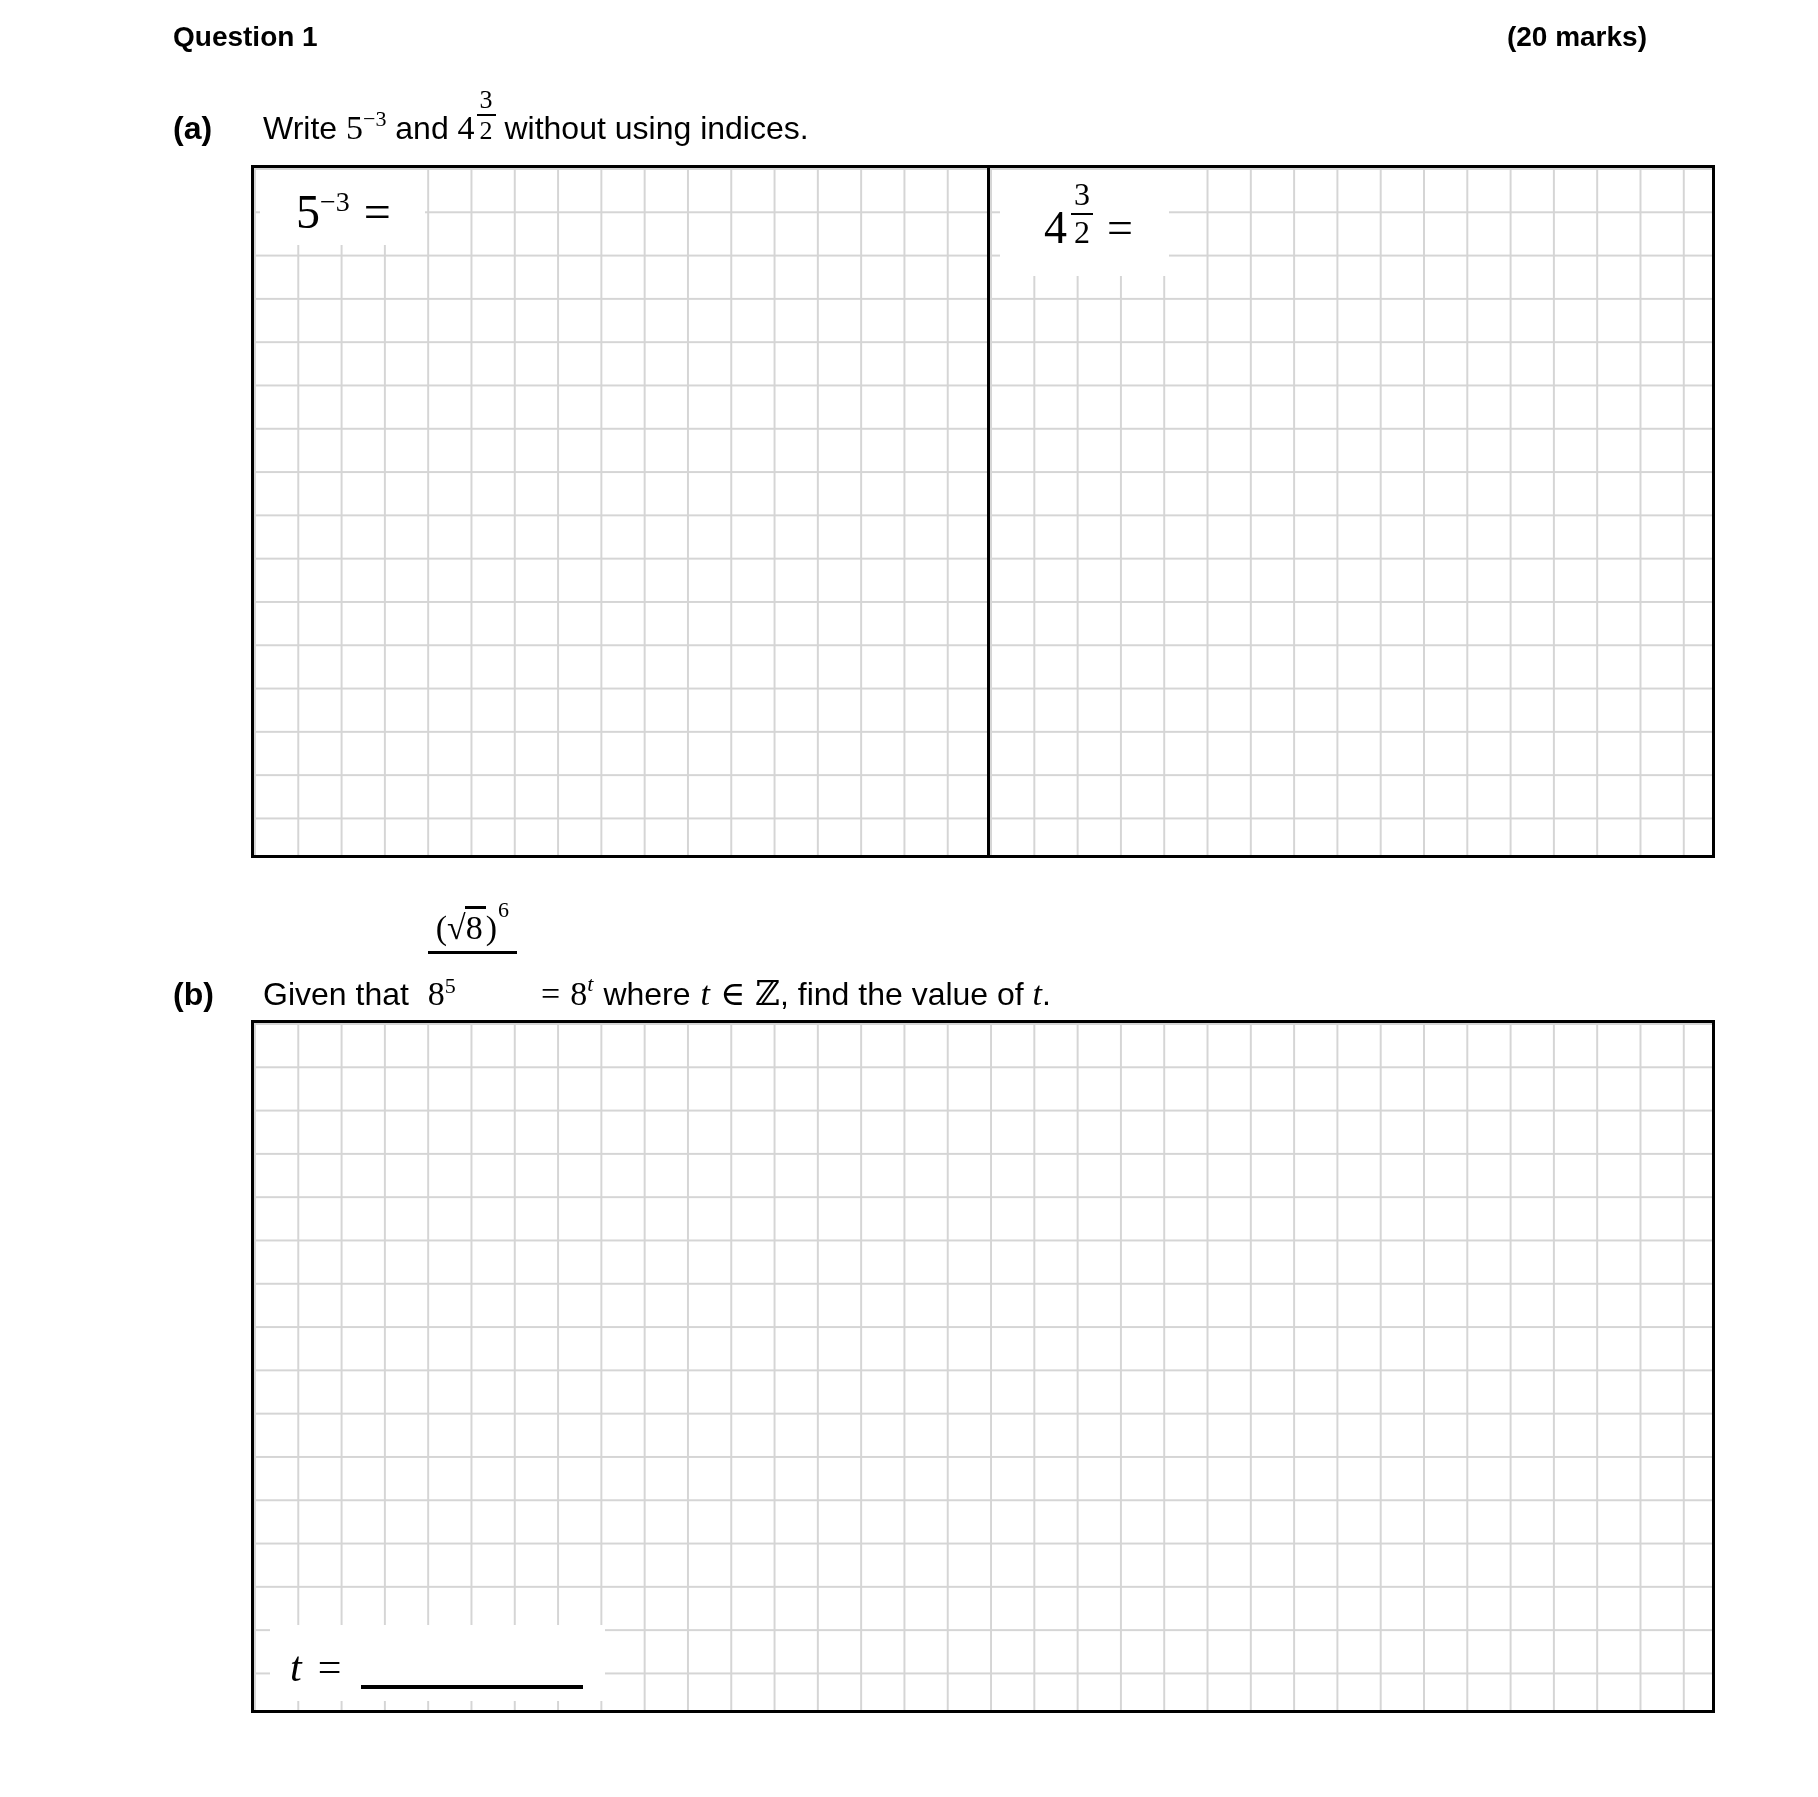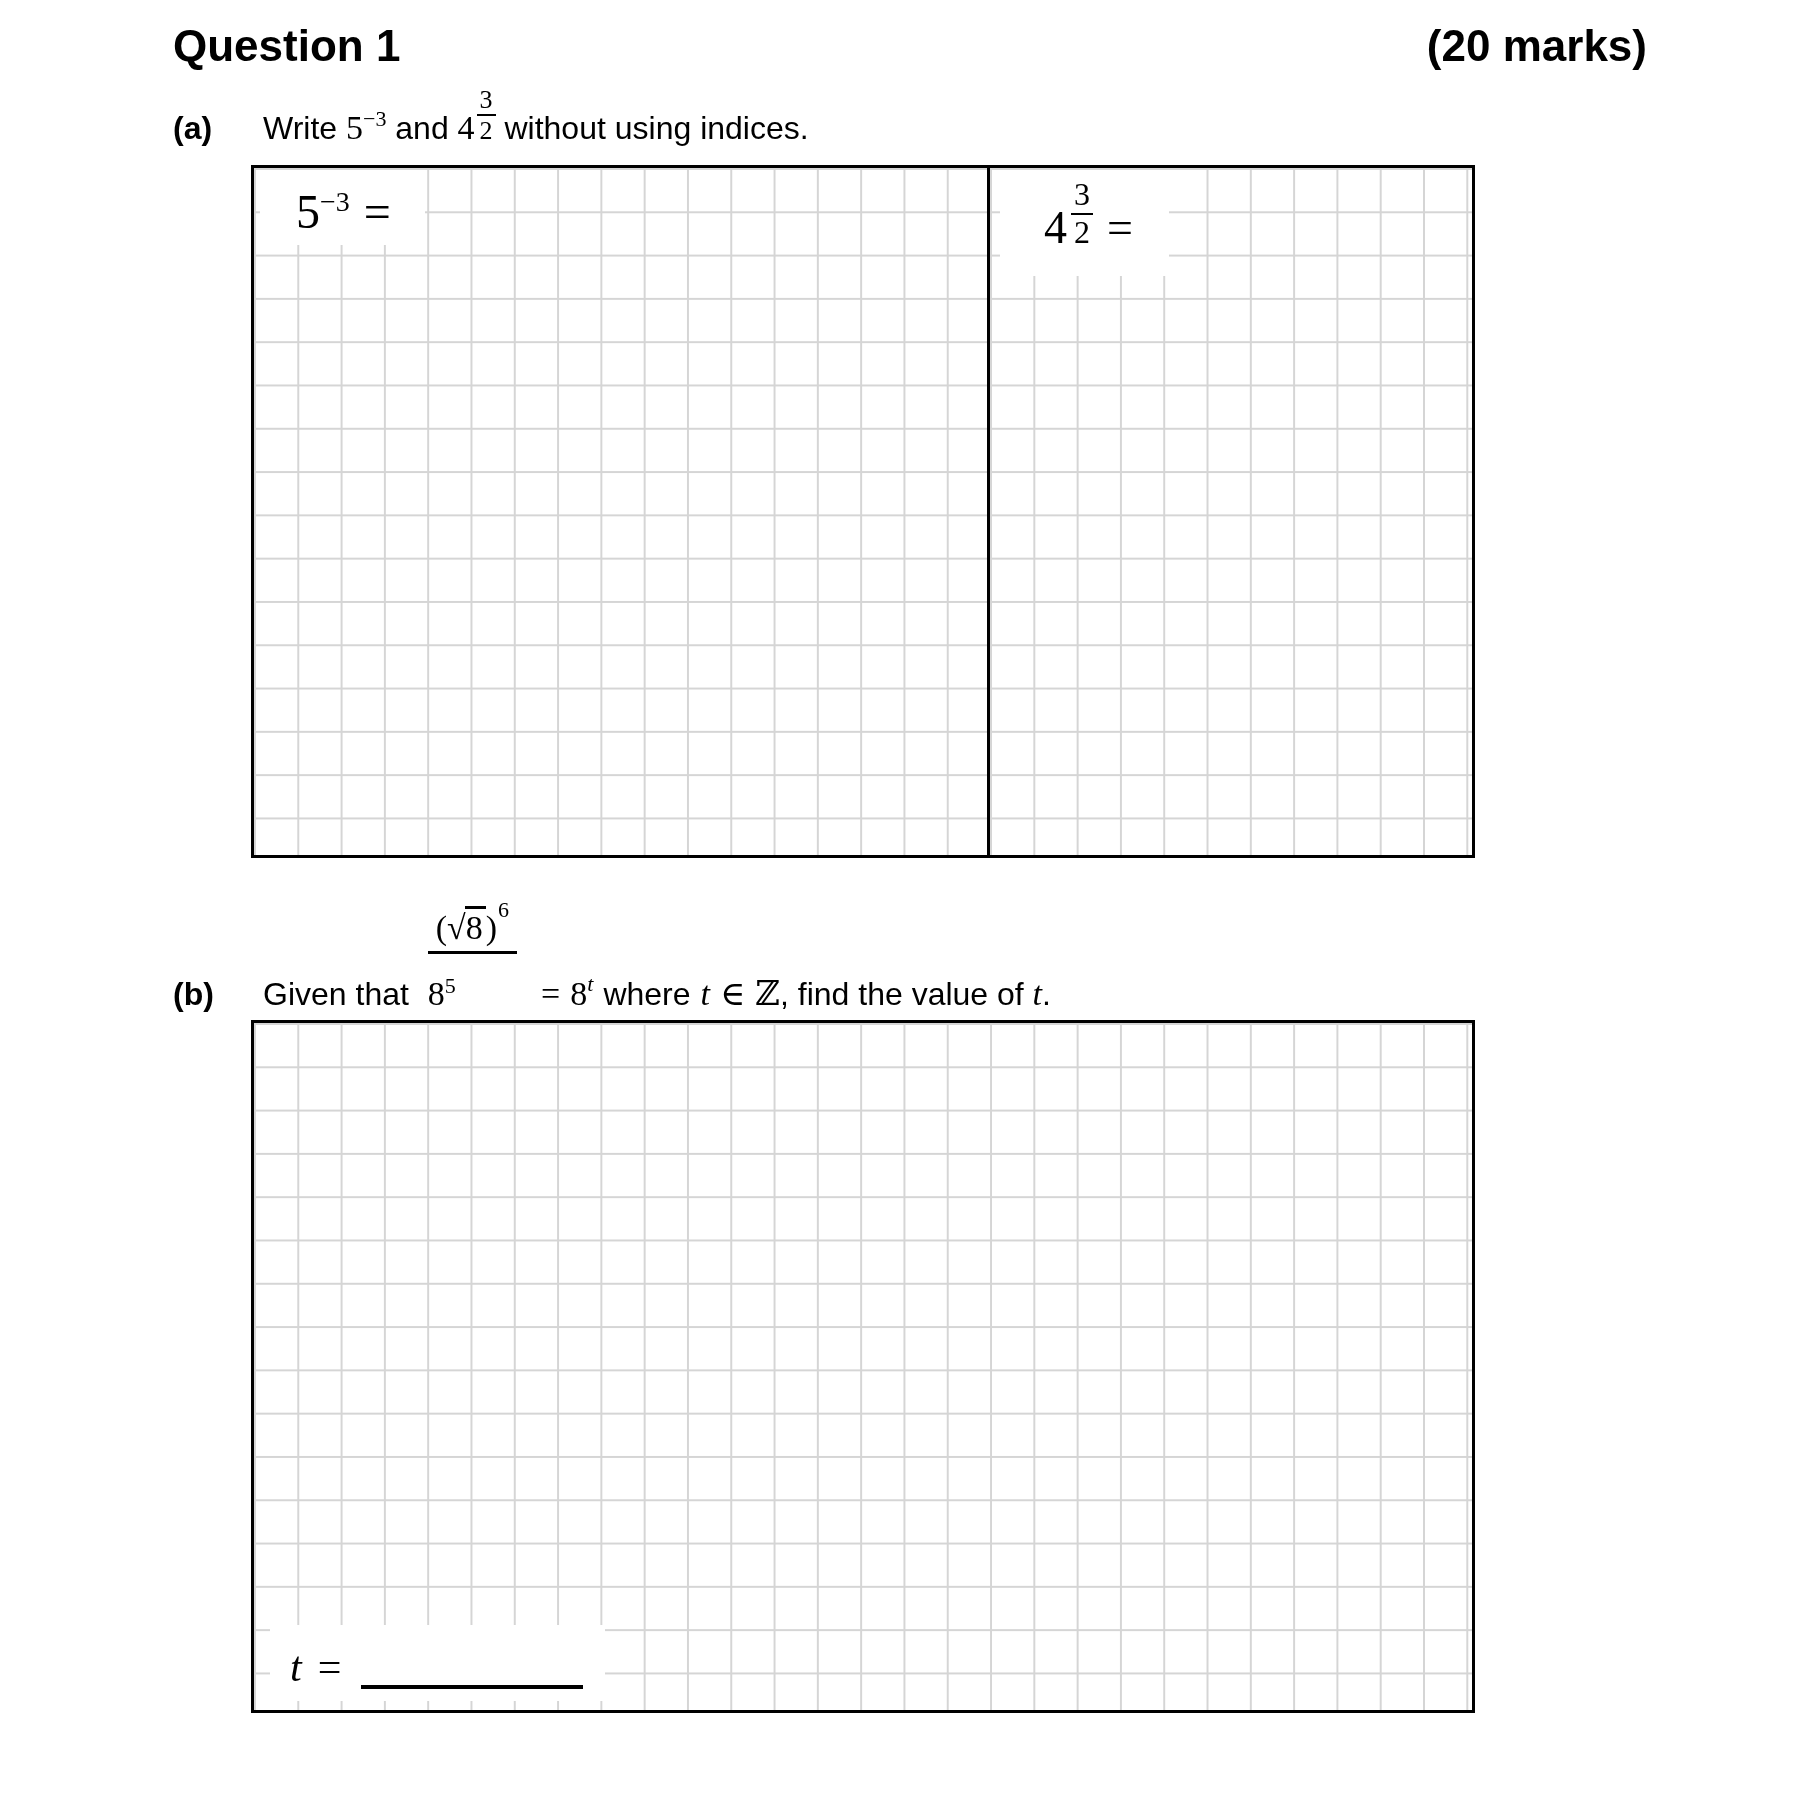--- a/index.html
+++ b/index.html
@@ -7,21 +7,21 @@
     position:relative;
     width:1818px;height:1797px;
     background:#ffffff;color:#000;
     font-family:"Liberation Sans",sans-serif;
     overflow:hidden;
   }
   
   .header-row{
     position:absolute;left:173px;right:171px;top:22px;
     display:flex;justify-content:space-between;
-    font-weight:bold;font-size:44px;line-height:1.1;
+    font-weight:bold;font-size:28px;line-height:1.1;
   }
   
   .row{position:absolute;left:173px;font-size:32px;white-space:nowrap;}
   .row-a{top:86px;}
   .row-b{top:908px;}
   .part-label{display:inline-block;width:90px;font-weight:bold;}
   
   .m{font-family:"Liberation Serif","DejaVu Serif",serif;font-size:34px;}
   .ital{font-style:italic;font-family:"Liberation Serif","DejaVu Serif",serif;}
   sup.msup{font-size:22px;vertical-align:baseline;position:relative;top:-13px;letter-spacing:0;}
@@ -39,21 +39,21 @@
   .bigfrac .bden{display:block;padding-top:20px;}
   .bigfrac sup.nsup{font-size:22px;vertical-align:baseline;position:relative;top:-22px;margin-left:1px;}
   .bigfrac sup.dsup{font-size:22px;vertical-align:baseline;position:relative;top:-12px;}
   .radicand{border-top:3px solid #000;padding:0 3px 0 1px;}
   .radical{margin-right:-1px;}
   .eq-sp{margin:0 10px;}
   .in-sym{margin:0 10px;font-family:"DejaVu Serif","DejaVu Sans",serif;}
   .z-sym{font-family:"DejaVu Serif","DejaVu Sans",serif;}
   
   .workbox{
-    position:absolute;left:251px;width:1224px;height:693px;
+    position:absolute;left:251px;width:1464px;height:693px;
     box-sizing:border-box;border:3px solid #000;background:#fff;
     background-image:
       linear-gradient(to right, #d5d5d5 2px, transparent 2px),
       linear-gradient(to bottom, #d5d5d5 2px, transparent 2px);
     background-size:43.3px 43.3px;
   }
   .box1{top:165px;}
   .box2{top:1020px;}
   .divider{position:absolute;top:0;bottom:0;left:733px;width:3px;background:#000;}
   

